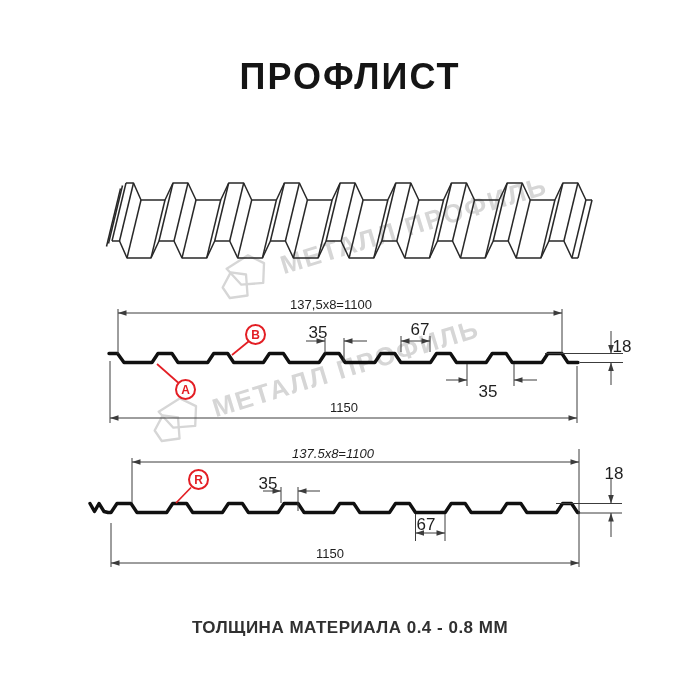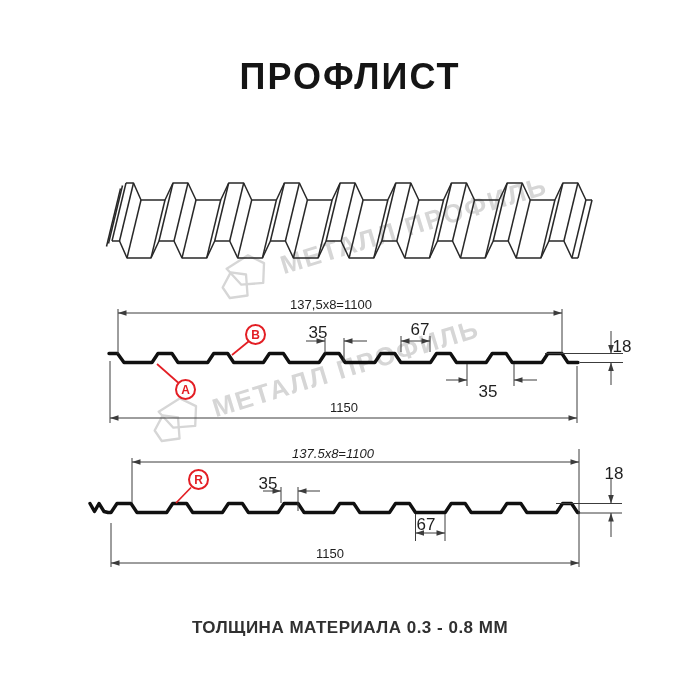--- a/index.html
+++ b/index.html
@@ -197,14 +197,14 @@
   <div class="marker" style="left:175px;top:379px;">
     <span>A</span>
   </div>
   <div class="marker" style="left:245px;top:324px;">
     <span>B</span>
   </div>
   <div class="marker" style="left:188px;top:469px;">
     <span>R</span>
   </div>
 
-  <div class="footer">ТОЛЩИНА МАТЕРИАЛА 0.3 - 0.8 ММ</div>
+  <div class="footer">ТОЛЩИНА МАТЕРИАЛА 0.4 - 0.8 ММ</div>
 </div>
 
 </body></html>

